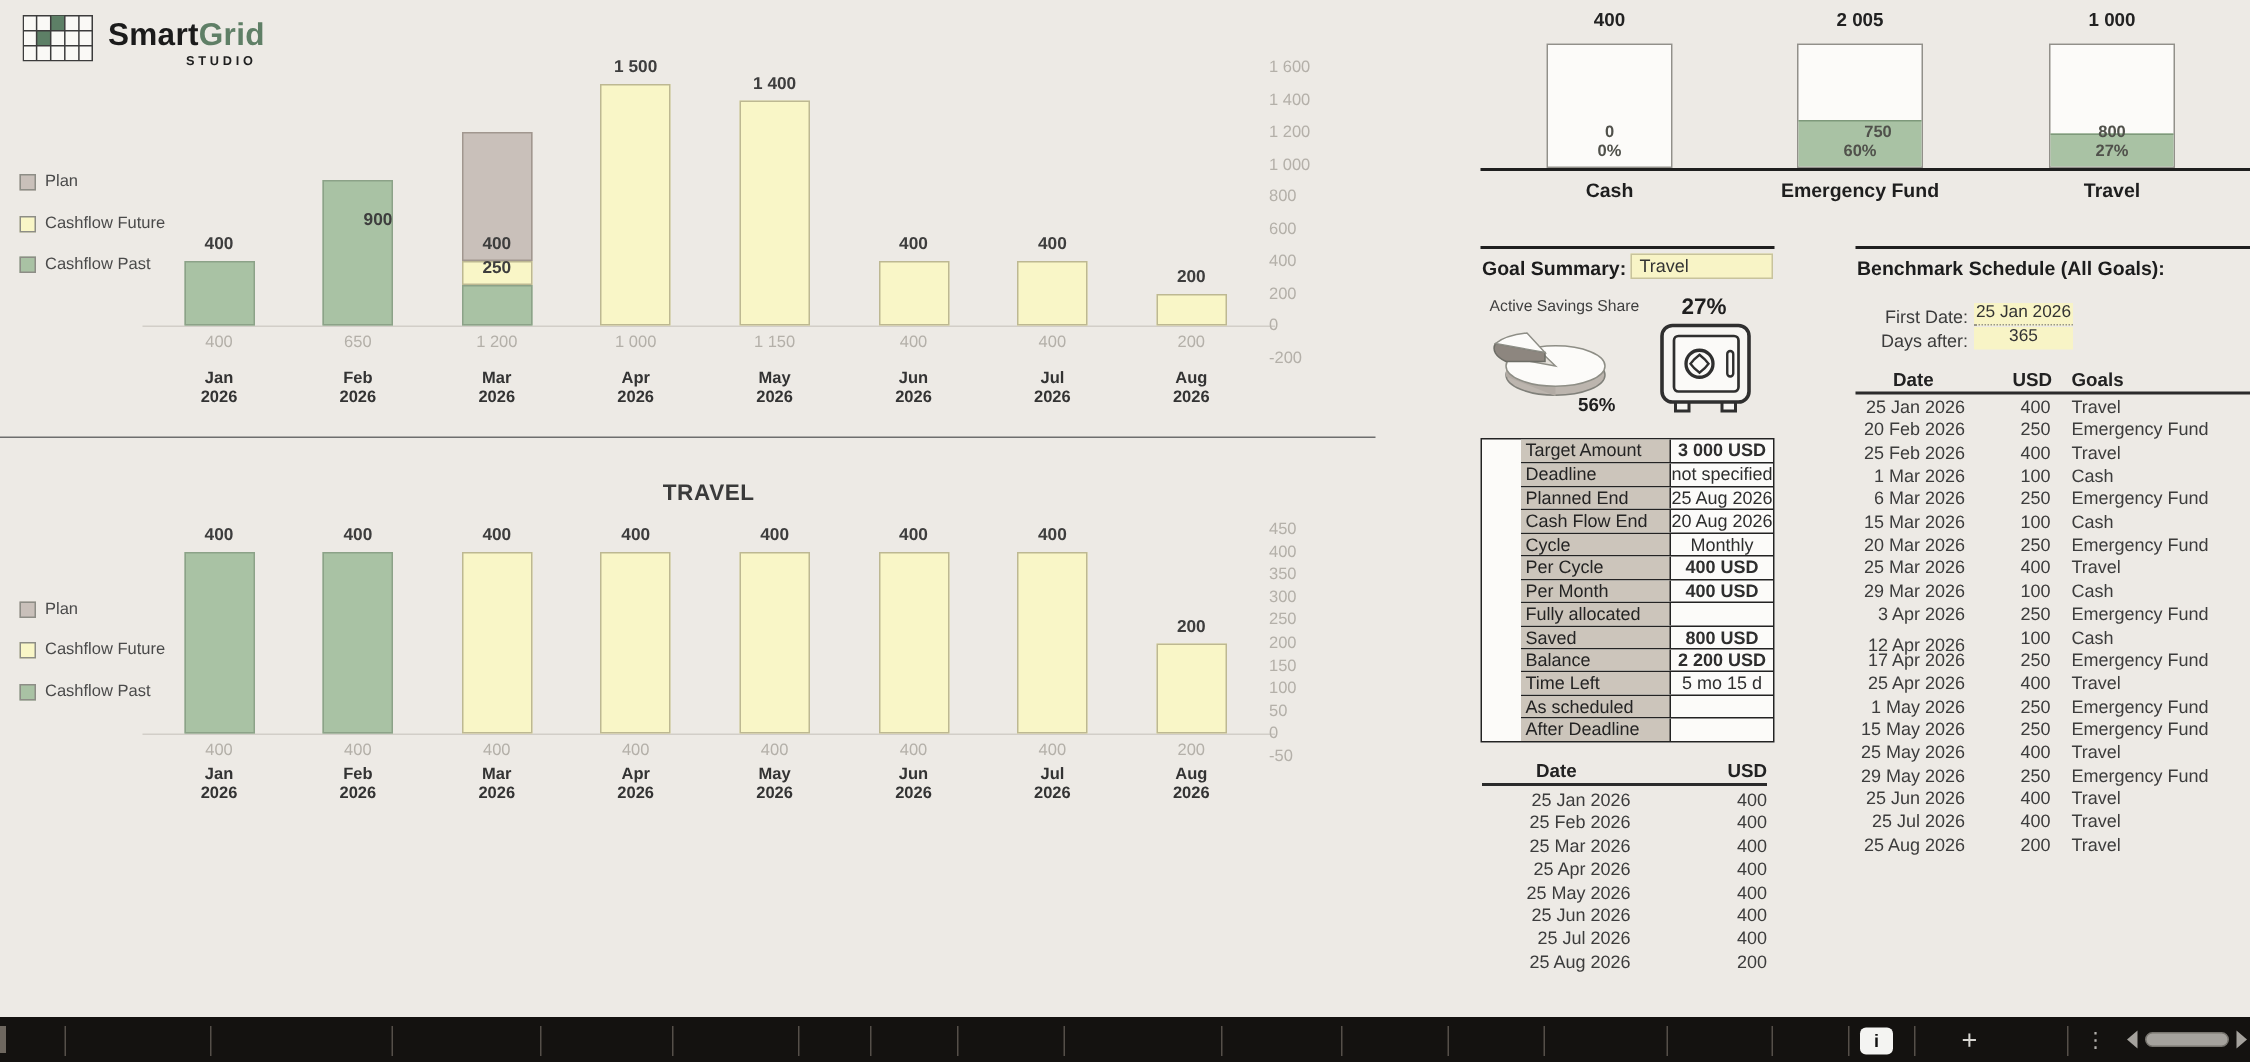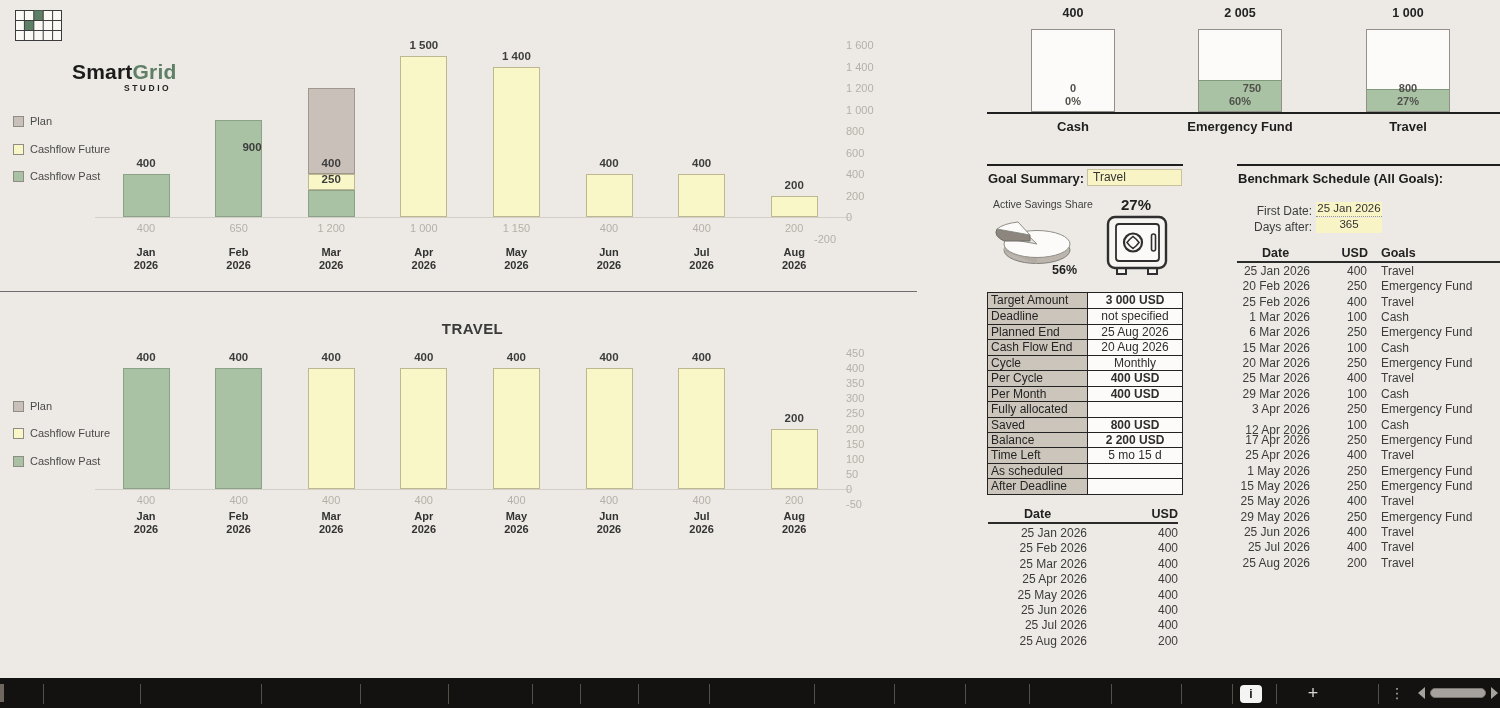--- a/index.html
+++ b/index.html
@@ -4,21 +4,21 @@
 <style>
   * { margin:0; padding:0; box-sizing:border-box; }
   html,body { width:1500px; height:708px; }
   body { font-family:"Liberation Sans", sans-serif; background:#edeae5; }
   .screen { position:relative; width:1500px; height:708px; background:#edeae5; overflow:hidden; }
   .abs { position:absolute; }
   .ctr { text-align:center; }
   .rt  { text-align:right; }
 
   
-  .brand-line { font-size:21px; font-weight:bold; color:#1b1b1b; letter-spacing:.2px;margin-top:48px; }
+  .brand-line { font-size:21px; font-weight:bold; color:#1b1b1b; letter-spacing:.2px; }
   .brand-grid-txt { color:#5f7f66; }
   .brand-sub { font-size:8.5px; font-weight:bold; letter-spacing:2.5px; color:#1f1f1f; padding-left:52px; margin-top:-1px; }
 
   .chart-title { font-size:15px; font-weight:bold; color:#3a3a3a; letter-spacing:.4px; }
   .tick { font-size:11px; color:#b4b0a9; }
   .botval { font-size:11px; color:#b4b0a9; }
   .mon { font-size:11px; font-weight:bold; color:#333; }
   .toplab { font-size:11.5px; font-weight:600; color:#3d3d3d; }
   .leg-lab { font-size:11px; color:#4a4a4a; }
   .baseline { height:1px; background:#d2cec8; }
@@ -131,21 +131,21 @@
       <div class="abs ctr toplab" style="left: 301.2px; top: 173.16px; width: 60px;">250</div>
       <div class="abs tick" style="left: 846px; top: 39px; width: 50px;">1 600</div>
       <div class="abs tick" style="left: 846px; top: 60.5px; width: 50px;">1 400</div>
       <div class="abs tick" style="left: 846px; top: 82px; width: 50px;">1 200</div>
       <div class="abs tick" style="left: 846px; top: 103.5px; width: 50px;">1 000</div>
       <div class="abs tick" style="left: 846px; top: 125px; width: 50px;">800</div>
       <div class="abs tick" style="left: 846px; top: 146.5px; width: 50px;">600</div>
       <div class="abs tick" style="left: 846px; top: 168px; width: 50px;">400</div>
       <div class="abs tick" style="left: 846px; top: 189.5px; width: 50px;">200</div>
       <div class="abs tick" style="left: 846px; top: 211px; width: 50px;">0</div>
-      <div class="abs tick" style="left: 814px; top: 232.5px; width: 50px;">-200</div>
+      <div class="abs tick" style="left: 846px; top: 232.5px; width: 50px;">-200</div>
       <div class="abs" style="left: 13px; top: 401px; width: 11px; height: 11px; background: rgb(201, 192, 186); border: 1px solid rgb(141, 141, 134);"></div>
       <div class="abs leg-lab" style="left: 30px; top: 400px;">Plan</div>
       <div class="abs" style="left: 13px; top: 428px; width: 11px; height: 11px; background: rgb(249, 246, 199); border: 1px solid rgb(141, 141, 134);"></div>
       <div class="abs leg-lab" style="left: 30px; top: 427px;">Cashflow Future</div>
       <div class="abs" style="left: 13px; top: 456px; width: 11px; height: 11px; background: rgb(169, 194, 164); border: 1px solid rgb(141, 141, 134);"></div>
       <div class="abs leg-lab" style="left: 30px; top: 455px;">Cashflow Past</div>
       <div class="abs" style="left: 122.5px; top: 368.111px; width: 47px; height: 120.889px; background: rgb(169, 194, 164); border: 1px solid rgb(140, 162, 136);"></div>
       <div class="abs ctr toplab" style="left: 111px; top: 351.111px; width: 70px;">400</div>
       <div class="abs ctr botval" style="left: 111px; top: 494px; width: 70px;">400</div>
       <div class="abs ctr mon" style="left: 111px; top: 510px; width: 70px;">Jan</div>
@@ -248,21 +248,21 @@
       <rect x="12" y="51" width="9" height="8" fill="#f6f5f2" stroke="#2f2f2f" stroke-width="2"></rect>
       <rect x="43" y="51" width="9" height="8" fill="#f6f5f2" stroke="#2f2f2f" stroke-width="2"></rect>
       <rect x="3" y="2" width="58" height="51" rx="7" fill="#f6f5f2" stroke="#2f2f2f" stroke-width="2.4"></rect>
       <rect x="11" y="9" width="43" height="37" rx="3" fill="#fbfaf8" stroke="#2f2f2f" stroke-width="1.8"></rect>
       <circle cx="28" cy="27.5" r="9" fill="none" stroke="#2f2f2f" stroke-width="2.2"></circle>
       <path d="M28,21.5 L31.5,24.5 L34,27.5 L31.5,30.5 L28,33.5 L24.5,30.5 L22,27.5 L24.5,24.5 Z" fill="none" stroke="#2f2f2f" stroke-width="1.6"></path>
       <rect x="46.5" y="19" width="4" height="17" rx="2" fill="none" stroke="#2f2f2f" stroke-width="1.6"></rect>
     </svg>
   </div>
 
-  <div id="details-table" class="abs tbl-wrap" style="left:987px; top:292px; width:196px;">
+  <div id="details-table" class="abs tbl-wrap" style="left:987px; top:292px; width:196px;padding-left:26px;">
       <div class="tbl-row">
         <div class="tbl-lab">Target Amount</div>
         <div class="tbl-val b">3 000  USD</div>
       </div>
       <div class="tbl-row">
         <div class="tbl-lab">Deadline</div>
         <div class="tbl-val">not specified</div>
       </div>
       <div class="tbl-row">
         <div class="tbl-lab">Planned End</div>

